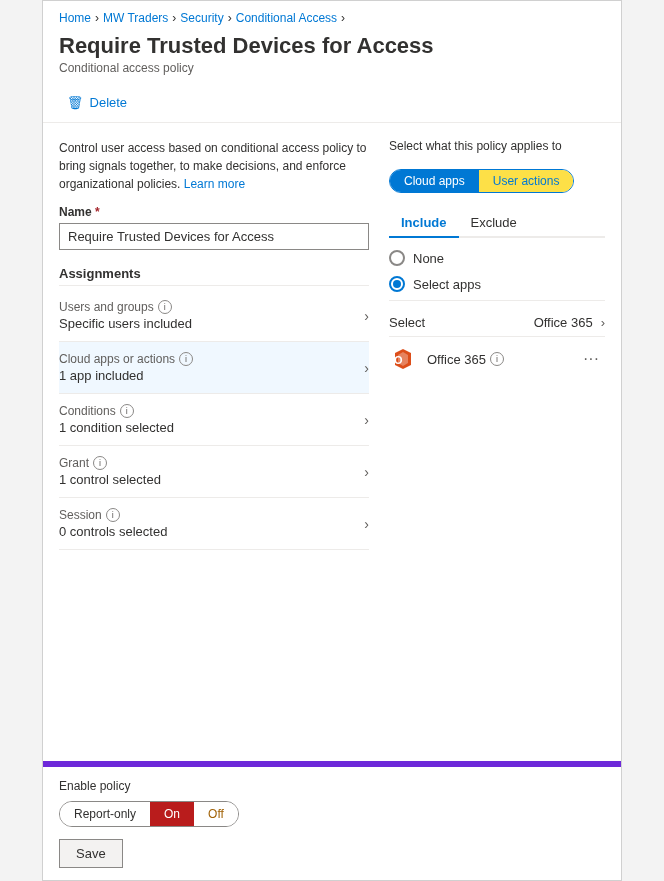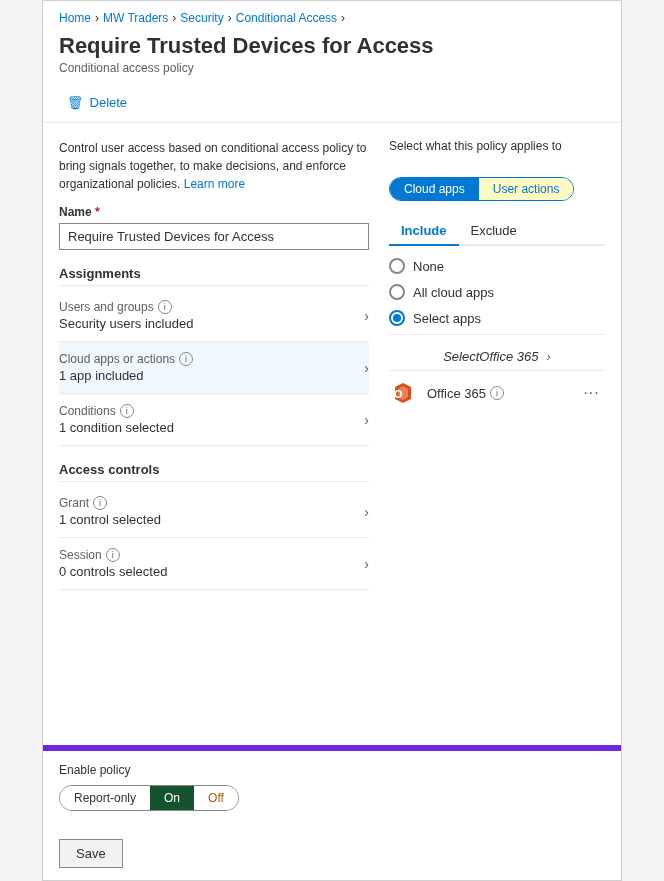--- a/index.html
+++ b/index.html
@@ -147,41 +147,41 @@
     
     .right-description {
       font-size: 12px;
       color: #323130;
       line-height: 1.5;
       margin-bottom: 8px;
     }
     .policy-applies-label {
       font-size: 12px;
       color: #323130;
-      margin-bottom: 24px;
+      margin-bottom: 16px;
     }
     .toggle-group {
       display: flex;
       border: 1px solid #0078d4;
       border-radius: 12px;
       overflow: hidden;
       width: fit-content;
       margin-bottom: 16px;
     }
     .toggle-option {
       padding: 4px 14px;
       font-size: 12px;
       cursor: pointer;
     }
     .toggle-option.active {
       background: #0078d4;
       color: #fff;
     }
     .toggle-option.inactive {
-      background: #fef9c3;
+      background: #fde047;
       color: #0078d4;
     }
     .tabs {
       display: flex;
       border-bottom: 2px solid #edebe9;
       margin-bottom: 12px;
     }
     .tab {
       padding: 6px 12px;
       font-size: 13px;
@@ -213,25 +213,24 @@
     .radio-dot {
       width: 8px;
       height: 8px;
       border-radius: 50%;
       background: #0078d4;
     }
     .divider { border: none; border-top: 1px solid #edebe9; margin: 8px 0; }
     .select-row {
       display: flex;
       align-items: center;
-      justify-content: center;
+      justify-content: space-between;
       padding: 6px 0;
       cursor: pointer;
       border-bottom: 1px solid #edebe9;
-      font-style: italic;
     }
     .select-label { font-size: 13px; color: #323130; }
     .select-value { font-size: 13px; color: #323130; }
     .app-row {
       display: flex;
       align-items: center;
       gap: 10px;
       padding: 8px 0;
     }
     .app-icon {
@@ -258,29 +257,29 @@
       margin-bottom: 8px;
     }
     .policy-toggle {
       display: flex;
       align-items: center;
       gap: 0;
       border: 1px solid #8a8886;
       border-radius: 20px;
       overflow: hidden;
       width: fit-content;
-      margin-bottom: 28px;
+      margin-bottom: 12px;
     }
     .policy-toggle-option {
       padding: 5px 14px;
       font-size: 12px;
       cursor: pointer;
     }
     .policy-toggle-option.report { background: #fff; color: #323130; }
-    .policy-toggle-option.on { background: #14532d; color: #fff; }
+    .policy-toggle-option.on { background: #b91c1c; color: #fff; }
     .policy-toggle-option.off { background: #fff; color: #a16207; }
     .save-btn {
       background: #f3f2f1;
       border: 1px solid #8a8886;
       padding: 6px 16px;
       font-size: 13px;
       color: #323130;
       cursor: pointer;
     }
   </style>
@@ -325,21 +324,21 @@
 
       <div class="section-title">Assignments</div>
 
       
       <div class="assignment-item">
         <div class="assignment-item-left">
           <div class="assignment-item-title">
             <span>Users and groups</span>
             <span class="info-icon">i</span>
           </div>
-          <div class="assignment-item-value">Security users included</div>
+          <div class="assignment-item-value">Specific users included</div>
         </div>
         <span class="chevron-right">›</span>
       </div>
 
       
       <div class="assignment-item cloud-apps-item">
         <div class="assignment-item-left">
           <div class="assignment-item-title">
             <span>Cloud apps or actions</span>
             <span class="info-icon">i</span>
@@ -354,21 +353,20 @@
         <div class="assignment-item-left">
           <div class="assignment-item-title">
             <span>Conditions</span>
             <span class="info-icon">i</span>
           </div>
           <div class="assignment-item-value">1 condition selected</div>
         </div>
         <span class="chevron-right">›</span>
       </div>
 
-      <div class="section-title">Access controls</div>
 
       
       <div class="assignment-item">
         <div class="assignment-item-left">
           <div class="assignment-item-title">
             <span>Grant</span>
             <span class="info-icon">i</span>
           </div>
           <div class="assignment-item-value">1 control selected</div>
         </div>
@@ -398,24 +396,20 @@
 
       <div class="tabs">
         <div class="tab active">Include</div>
         <div class="tab">Exclude</div>
       </div>
 
       <div class="radio-group">
         <div class="radio-item">
           <div class="radio-circle"></div>
           <span>None</span>
-        </div>
-        <div class="radio-item">
-          <div class="radio-circle"></div>
-          <span>All cloud apps</span>
         </div>
         <div class="radio-item">
           <div class="radio-circle selected">
             <div class="radio-dot"></div>
           </div>
           <span>Select apps</span>
         </div>
       </div>
 
       <hr class="divider">

